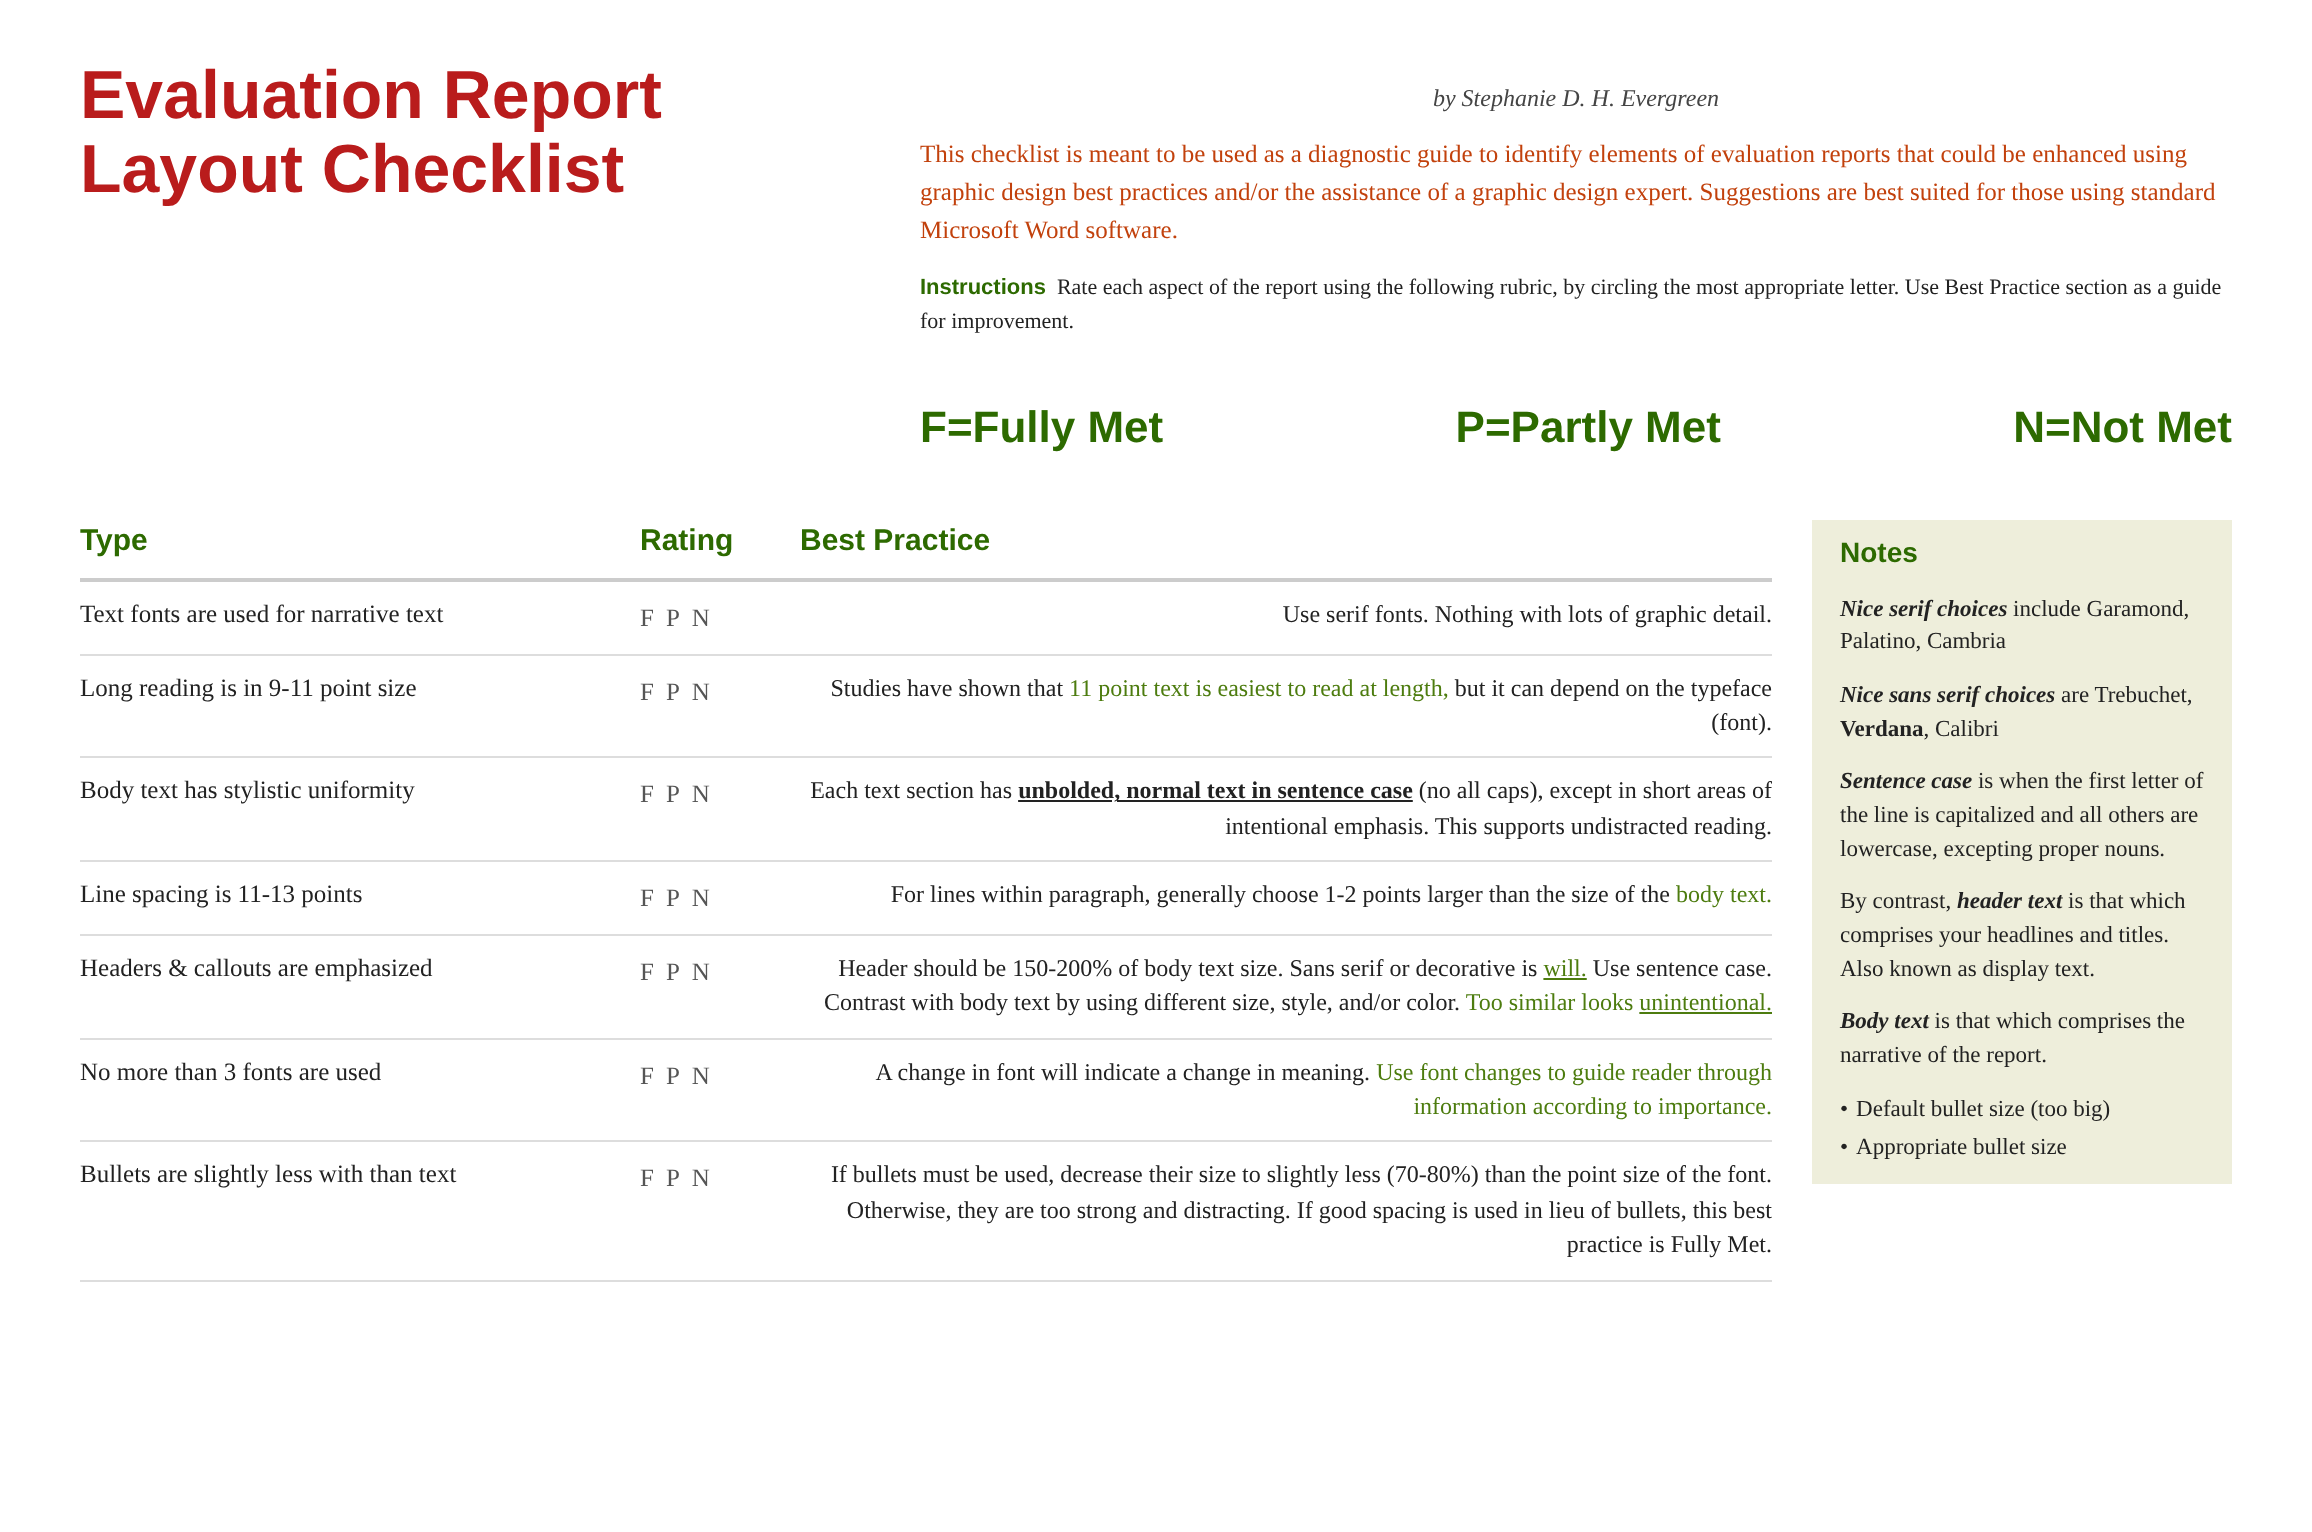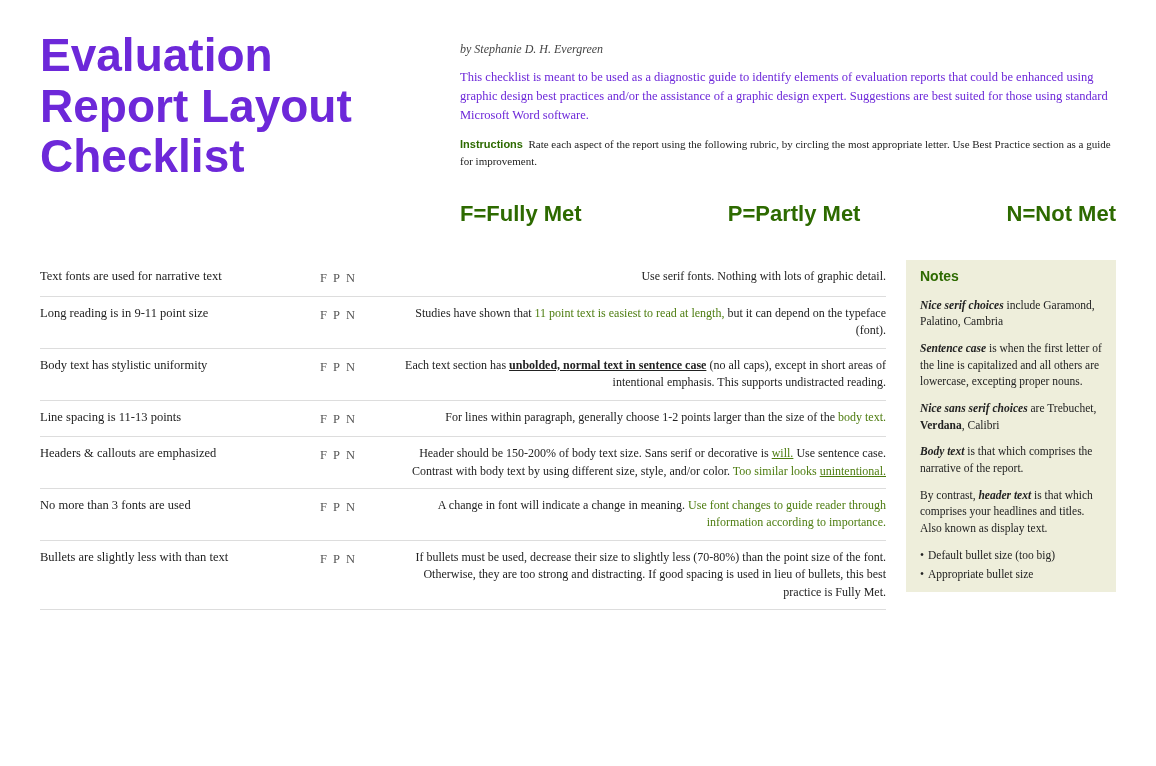--- a/index.html
+++ b/index.html
@@ -15,40 +15,40 @@
     }
     .header-section {
       display: flex;
       gap: 40px;
       margin-bottom: 30px;
     }
     .title-block {
       flex: 0 0 380px;
     }
     .title-block h1 {
-      font-size: 46px;
+      font-size: 34px;
       font-weight: 900;
-      color: #6d28d9;
+      color: #b91c1c;
       line-height: 1.1;
       font-family: Arial, sans-serif;
     }
     .intro-block {
       flex: 1;
       padding-top: 10px;
     }
     .byline {
-      text-align: left;
+      text-align: center;
       font-style: italic;
       font-size: 12px;
       color: #444;
       margin-bottom: 10px;
     }
     .intro-text {
       font-size: 12.5px;
-      color: #6d28d9;
+      color: #c2410c;
       margin-bottom: 12px;
       line-height: 1.5;
     }
     .instructions {
       font-size: 11px;
       color: #222;
       margin-bottom: 28px;
       line-height: 1.5;
     }
     .instructions-label {
@@ -187,20 +187,25 @@
     <div class="rating-legend">
       <span>F=Fully Met</span>
       <span>P=Partly Met</span>
       <span>N=Not Met</span>
     </div>
   </div>
 </div>
 
 <div class="main-table-area">
   <div class="checklist-section">
+    <div class="table-header">
+      <div class="col-type">Type</div>
+      <div class="col-rating">Rating</div>
+      <div class="col-best">Best Practice</div>
+    </div>
 
     <div class="table-row">
       <div class="row-type">Text fonts are used for narrative text</div>
       <div class="row-rating">
         <span class="rating-letter">F</span>
         <span class="rating-letter">P</span>
         <span class="rating-letter">N</span>
       </div>
       <div class="row-best">Use serif fonts. Nothing with lots of graphic detail.</div>
     </div>
@@ -268,33 +273,33 @@
   </div>
 
   <div class="notes-panel">
     <h3>Notes</h3>
 
     <div class="note-item">
       <em>Nice serif choices</em> include Garamond, Palatino, Cambria
     </div>
 
     <div class="note-item">
+      <em>Nice sans serif choices</em> are Trebuchet, <strong>Verdana</strong>, Calibri
+    </div>
+
+    <div class="note-item">
       <em>Sentence case</em> is when the first letter of the line is capitalized and all others are lowercase, excepting proper nouns.
     </div>
 
     <div class="note-item">
-      <em>Nice sans serif choices</em> are Trebuchet, <strong>Verdana</strong>, Calibri
+      By contrast, <em>header text</em> is that which comprises your headlines and titles. Also known as display text.
     </div>
 
     <div class="note-item">
       <em>Body text</em> is that which comprises the narrative of the report.
-    </div>
-
-    <div class="note-item">
-      By contrast, <em>header text</em> is that which comprises your headlines and titles. Also known as display text.
     </div>
 
     <div class="note-bullets">
       <div class="note-bullet">Default bullet size (too big)</div>
       <div class="note-bullet">Appropriate bullet size</div>
     </div>
   </div>
 </div>
 
 </body></html>

